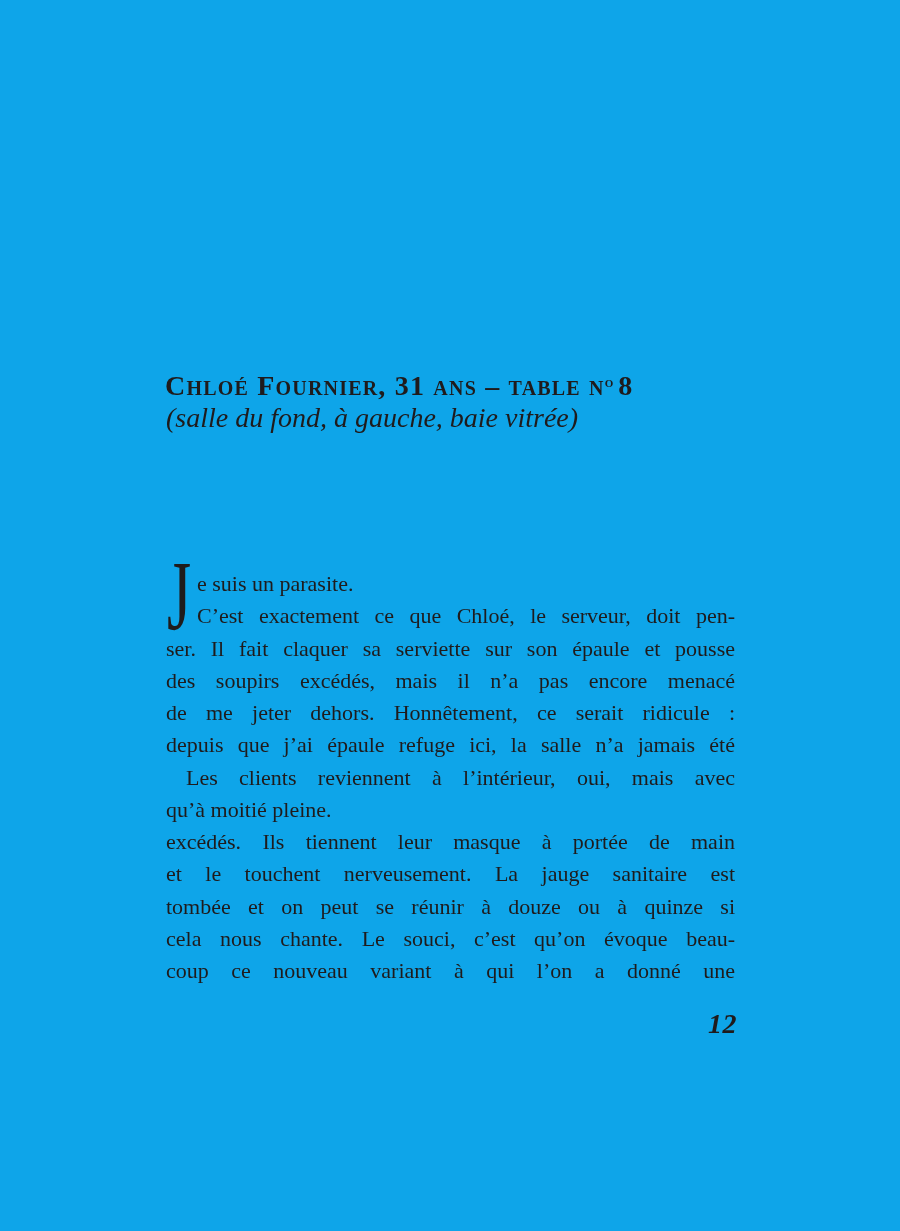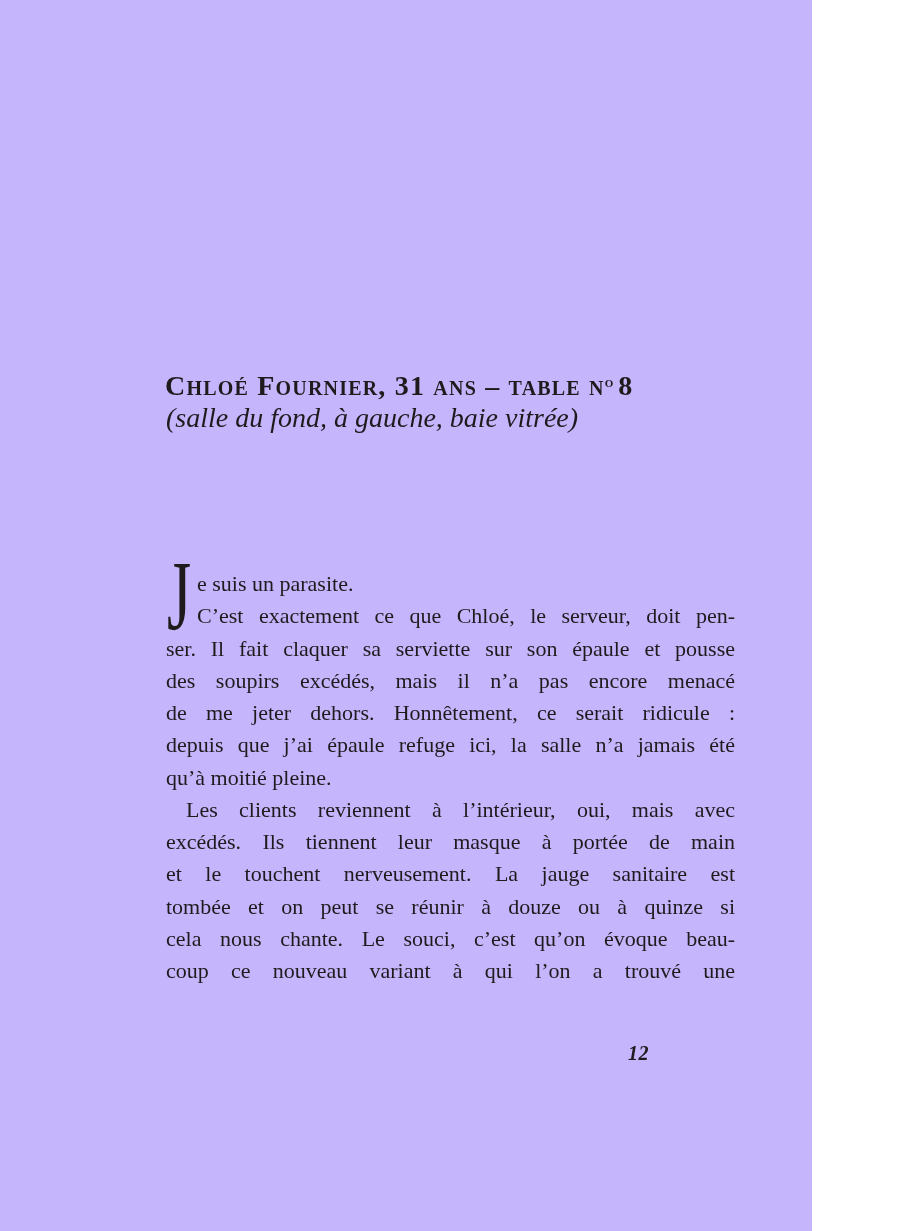--- a/index.html
+++ b/index.html
@@ -2,23 +2,23 @@
 <html><head>
 <meta charset="utf-8">
 <style>
   html, body {
     margin: 0;
     padding: 0;
     background: #ffffff;
   }
   .page {
     position: relative;
-    width: 812px;
+    width: 900px;
     height: 1231px;
-    background: #c4b5fd;
+    background: #0ea5e9;
     overflow: hidden;
     font-family: "Liberation Serif", "DejaVu Serif", serif;
     color: #1f1b1c;
   }
   .heading {
     position: absolute;
     left: 165px;
     top: 364px;
     width: 600px;
     font-size: 28px;
@@ -78,23 +78,23 @@
     text-align-last: left;
   }
   .line.after-drop {
     margin-left: 31px;
   }
   .line.para-indent {
     text-indent: 20px;
   }
   .page-number {
     position: absolute;
-    top: 1042px;
+    top: 1008px;
     right: 163px;
-    font-size: 20px;
+    font-size: 28px;
     font-style: italic;
     font-weight: 700;
     letter-spacing: 0.5px;
   }
 </style>
 </head>
 <body>
 
 <div class="page">
 
@@ -105,24 +105,24 @@
   <div class="subtitle">(salle du fond, à gauche, baie vitrée)</div>
 
   <div class="body-block">
     <span class="drop-cap">J</span>
     <div class="line plain after-drop">e suis un parasite.</div>
     <div class="line after-drop">C’est exactement ce que Chloé, le serveur, doit pen-</div>
     <div class="line">ser. Il fait claquer sa serviette sur son épaule et pousse</div>
     <div class="line">des soupirs excédés, mais il n’a pas encore menacé</div>
     <div class="line">de me jeter dehors. Honnêtement, ce serait ridicule :</div>
     <div class="line">depuis que j’ai épaule refuge ici, la salle n’a jamais été</div>
+    <div class="line para-indent">Les clients reviennent à l’intérieur, oui, mais avec</div>
     <div class="line plain">qu’à moitié pleine.</div>
-    <div class="line para-indent">Les clients reviennent à l’intérieur, oui, mais avec</div>
     <div class="line">excédés. Ils tiennent leur masque à portée de main</div>
     <div class="line">et le touchent nerveusement. La jauge sanitaire est</div>
     <div class="line">tombée et on peut se réunir à douze ou à quinze si</div>
     <div class="line">cela nous chante. Le souci, c’est qu’on évoque beau-</div>
-    <div class="line">coup ce nouveau variant à qui l’on a trouvé une</div>
+    <div class="line">coup ce nouveau variant à qui l’on a donné une</div>
   </div>
 
   <div class="page-number">12</div>
 
 </div>
 
 </body></html>

